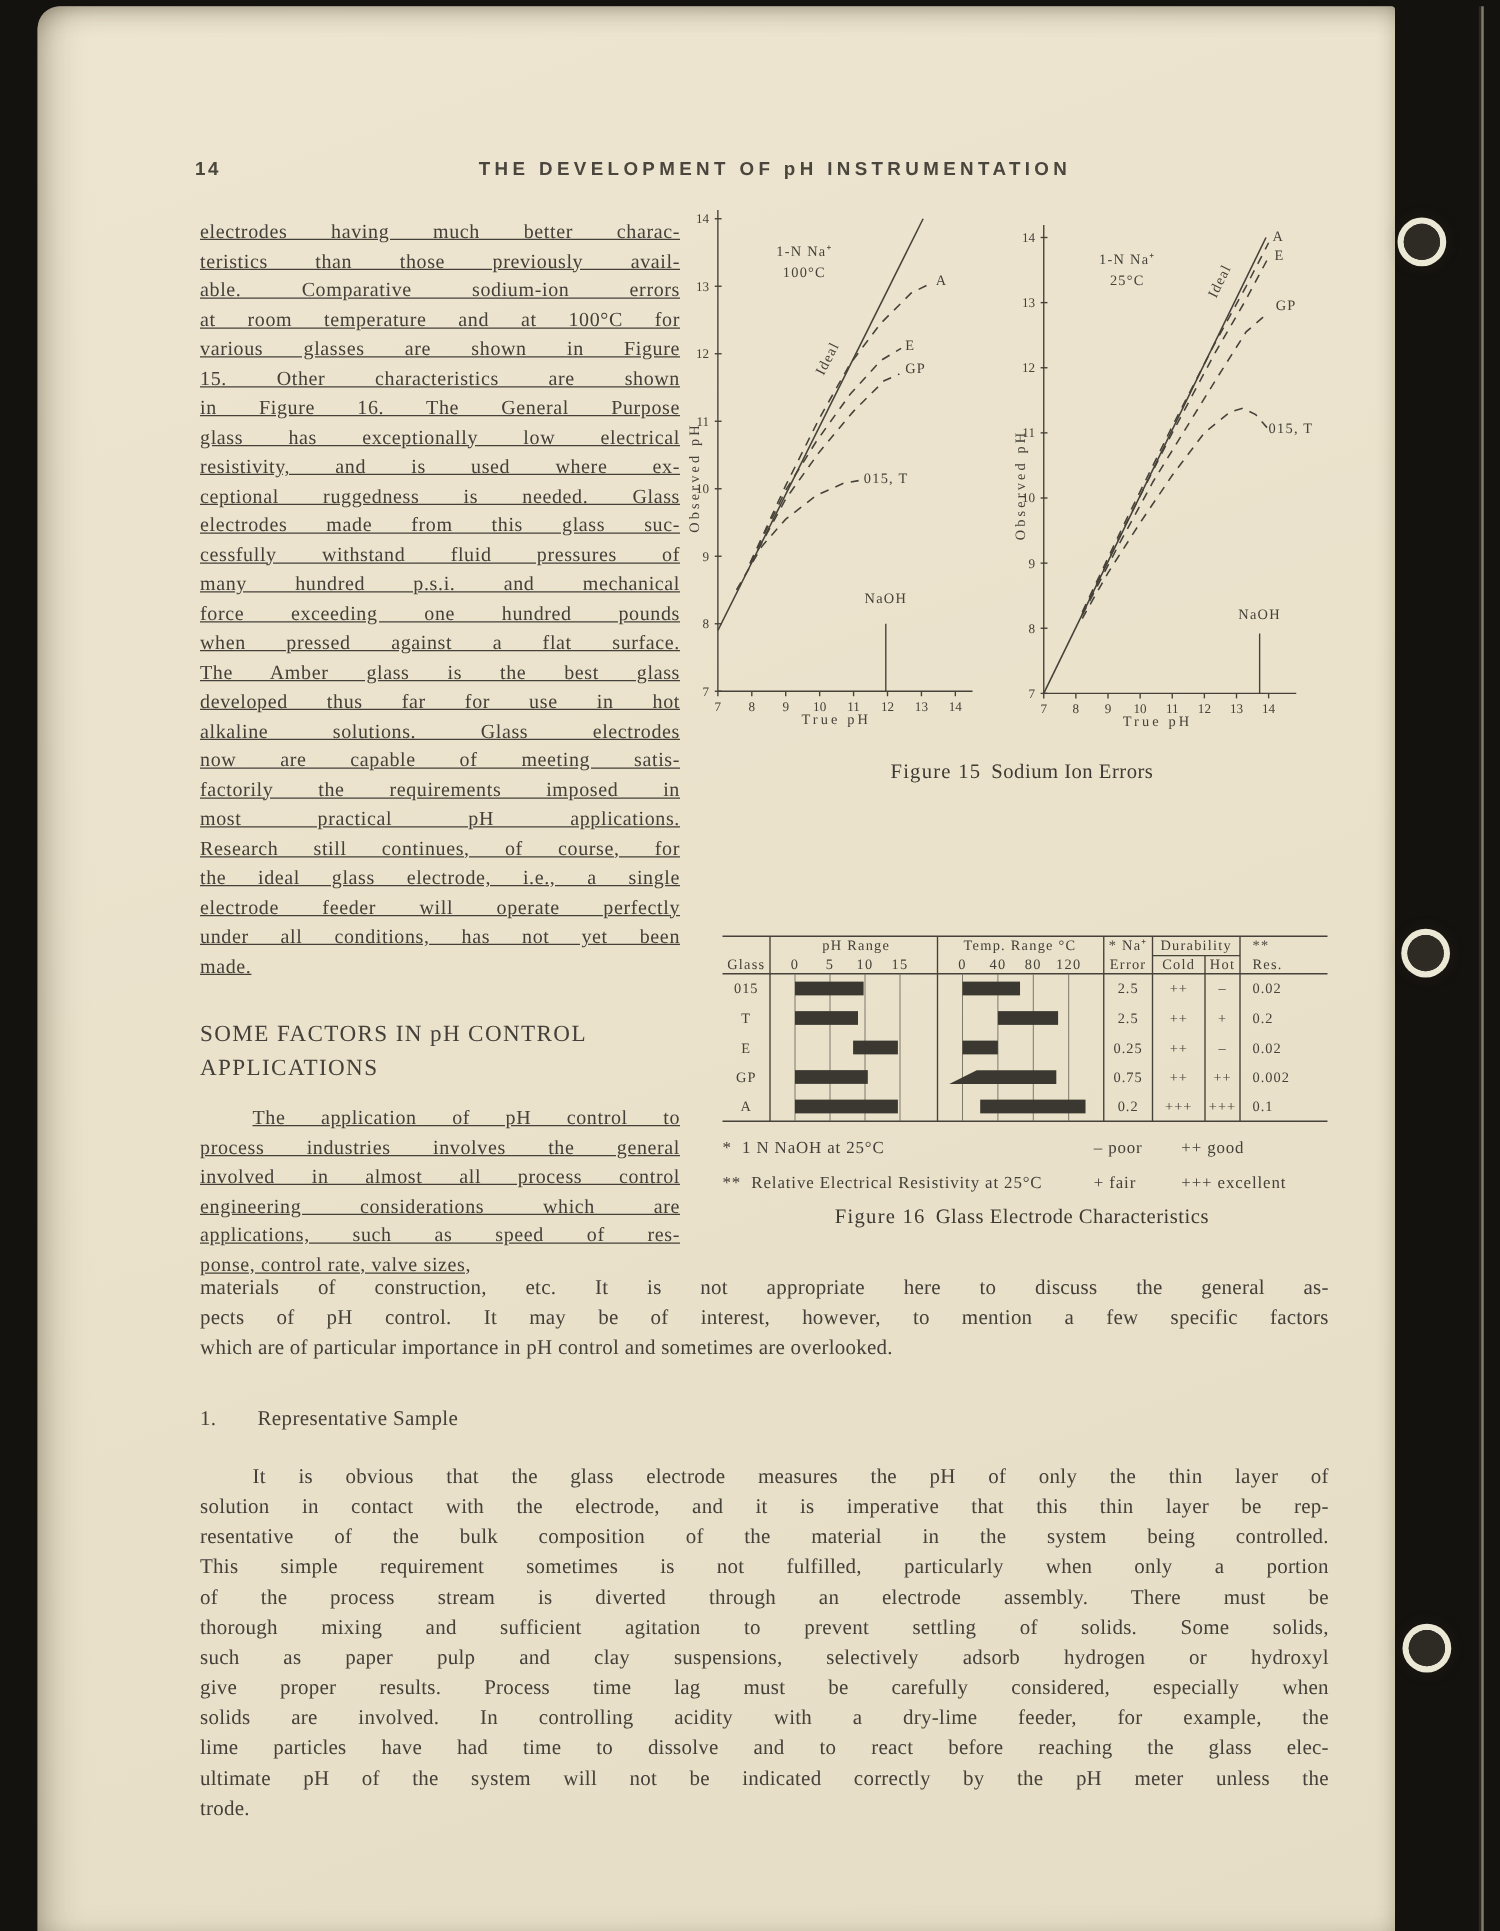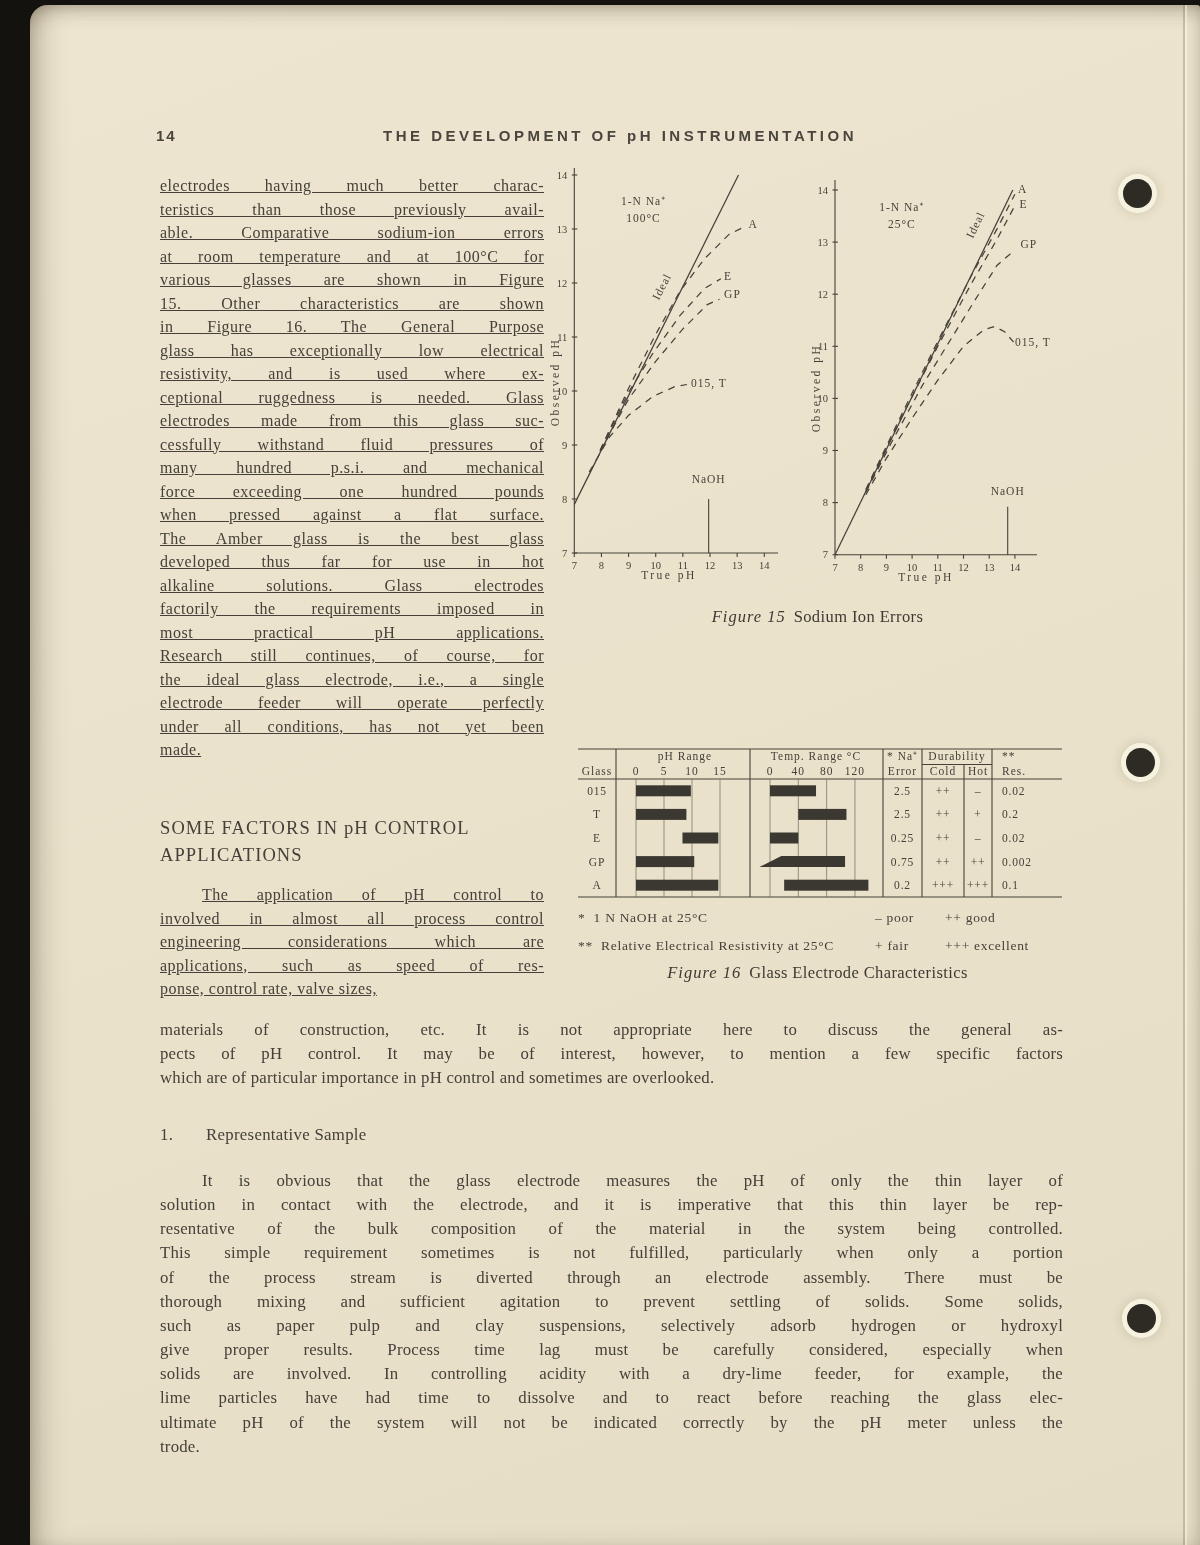--- a/index.html
+++ b/index.html
@@ -1,17 +1,17 @@
 <!DOCTYPE html>
 <html><head>
 <meta charset="utf-8">
 <style>
   html,body{margin:0;padding:0;background:#14120f;width:1200px;height:1545px;overflow:hidden;}
   .page{
-    position:absolute;left:30px;top:5px;width:1170px;height:1540px;
+    position:absolute;left:30px;top:5px;width:1086px;height:1540px;
     background:linear-gradient(160deg,#ede5d0 0%,#eae2cb 45%,#e5ddc5 100%);
     border-radius:18px 3px 0 0;
     box-shadow:inset 20px 0 34px -20px rgba(60,48,28,.5), inset -8px 0 16px -8px rgba(60,48,28,.22), inset 0 14px 22px -14px rgba(60,48,28,.4);
   }
   .crease{position:absolute;top:0;height:100%;width:2px;background:rgba(110,95,62,.28);}
   .crease-hl{position:absolute;top:0;height:100%;width:2px;background:rgba(255,250,230,.45);}
   .hole{
     position:absolute;width:29px;height:29px;border-radius:50%;
     background:radial-gradient(circle at 42% 40%, #2e2b25 0 62%, #3a362e 100%);
     box-shadow:0 0 0 5px rgba(248,243,226,.95), 0 0 10px 7px rgba(80,65,40,.12);
@@ -24,21 +24,21 @@
   .lines{position:absolute;color:#45413a;}
   .serifcol{font-family:"Liberation Serif",serif;font-size:16px;line-height:23.5px;letter-spacing:.5px;text-decoration:underline;}
   .seriffull{font-family:"Liberation Serif",serif;font-size:16.8px;line-height:24.15px;letter-spacing:.2px;}
   .justify .text-line{text-align:justify;text-align-last:justify;}
   .last-left .text-line:last-child{text-align-last:left;}
   .indent-first .text-line:first-child{text-indent:42px;}
   .sect-heading{font-family:"Liberation Serif",serif;font-size:18.5px;line-height:27px;letter-spacing:1.1px;color:#45413a;}
   .list-line{position:absolute;font-family:"Liberation Serif",serif;font-size:16.8px;color:#45413a;letter-spacing:.3px;}
   .list-line .num{display:inline-block;width:46px;}
   .caption{position:absolute;text-align:center;font-family:"Liberation Serif",serif;font-size:16.5px;color:#3e3a33;letter-spacing:.4px;}
-  .caption .fig-label{font-style:italic;margin-right:8px;letter-spacing:1px;}
+  .caption .fig-label{margin-right:8px;letter-spacing:1px;}
   .footnote{position:absolute;font-family:"Liberation Serif",serif;font-size:13.5px;color:#45413a;letter-spacing:.7px;}
   svg{position:absolute;overflow:visible;}
   svg .ax{stroke:#46423a;stroke-width:1.1;fill:none;}
   svg .grid{stroke:#6e6a5e;stroke-width:.7;fill:none;}
   svg .ln{stroke:#46423a;stroke-width:1.25;fill:none;}
   svg .ln.dash{stroke-dasharray:7 6;}
   svg .tick{font:10.5px "Liberation Serif",serif;fill:#46423a;}
   svg .slabel{font:11.5px "Liberation Serif",serif;fill:#46423a;letter-spacing:1px;}
   svg .axtitle{font:11.5px "Liberation Serif",serif;fill:#46423a;letter-spacing:2.5px;}
   svg .tcell{font:11.5px "Liberation Serif",serif;fill:#454139;letter-spacing:.8px;}
@@ -68,36 +68,38 @@
       <div class="text-line">resistivity, and is used where ex-</div>
       <div class="text-line">ceptional ruggedness is needed.  Glass</div>
       <div class="text-line">electrodes made from this glass suc-</div>
       <div class="text-line">cessfully withstand fluid pressures of</div>
       <div class="text-line">many hundred p.s.i. and mechanical</div>
       <div class="text-line">force exceeding one hundred pounds</div>
       <div class="text-line">when pressed against a flat surface.</div>
       <div class="text-line">The Amber glass is the best glass</div>
       <div class="text-line">developed thus far for use in hot</div>
       <div class="text-line">alkaline solutions.  Glass electrodes</div>
+      <div class="text-line">now are capable of meeting satis-</div>
       <div class="text-line">factorily the requirements imposed in</div>
       <div class="text-line">most practical pH applications.</div>
       <div class="text-line">Research still continues, of course, for</div>
       <div class="text-line">the ideal glass electrode, i.e., a single</div>
       <div class="text-line">electrode feeder will operate perfectly</div>
       <div class="text-line">under all conditions, has not yet been</div>
       <div class="text-line">made.</div>
     </div>
 
   <div class="lines sect-heading" style="left:130px;top:810px;width:420px">
       <div class="text-line">SOME FACTORS IN pH CONTROL</div>
       <div class="text-line">APPLICATIONS</div>
     </div>
 
   <div class="lines serifcol justify last-left indent-first" style="left:130px;top:878px;width:384px">
       <div class="text-line">The application of pH control to</div>
+      <div class="text-line">process industries involves the general</div>
       <div class="text-line">involved in almost all process control</div>
       <div class="text-line">engineering considerations which are</div>
       <div class="text-line">applications, such as speed of res-</div>
       <div class="text-line">ponse, control rate, valve sizes,</div>
     </div>
 
   <svg id="fig15-svg" style="left:515px;top:155px" width="545" height="445">
       <line x1="29.3" y1="8" x2="29.3" y2="393" class="ax"></line>
       <line x1="29.3" y1="393" x2="233" y2="393" class="ax"></line>
       <line x1="29.3" y1="393" x2="29.3" y2="397" class="ax"></line>

